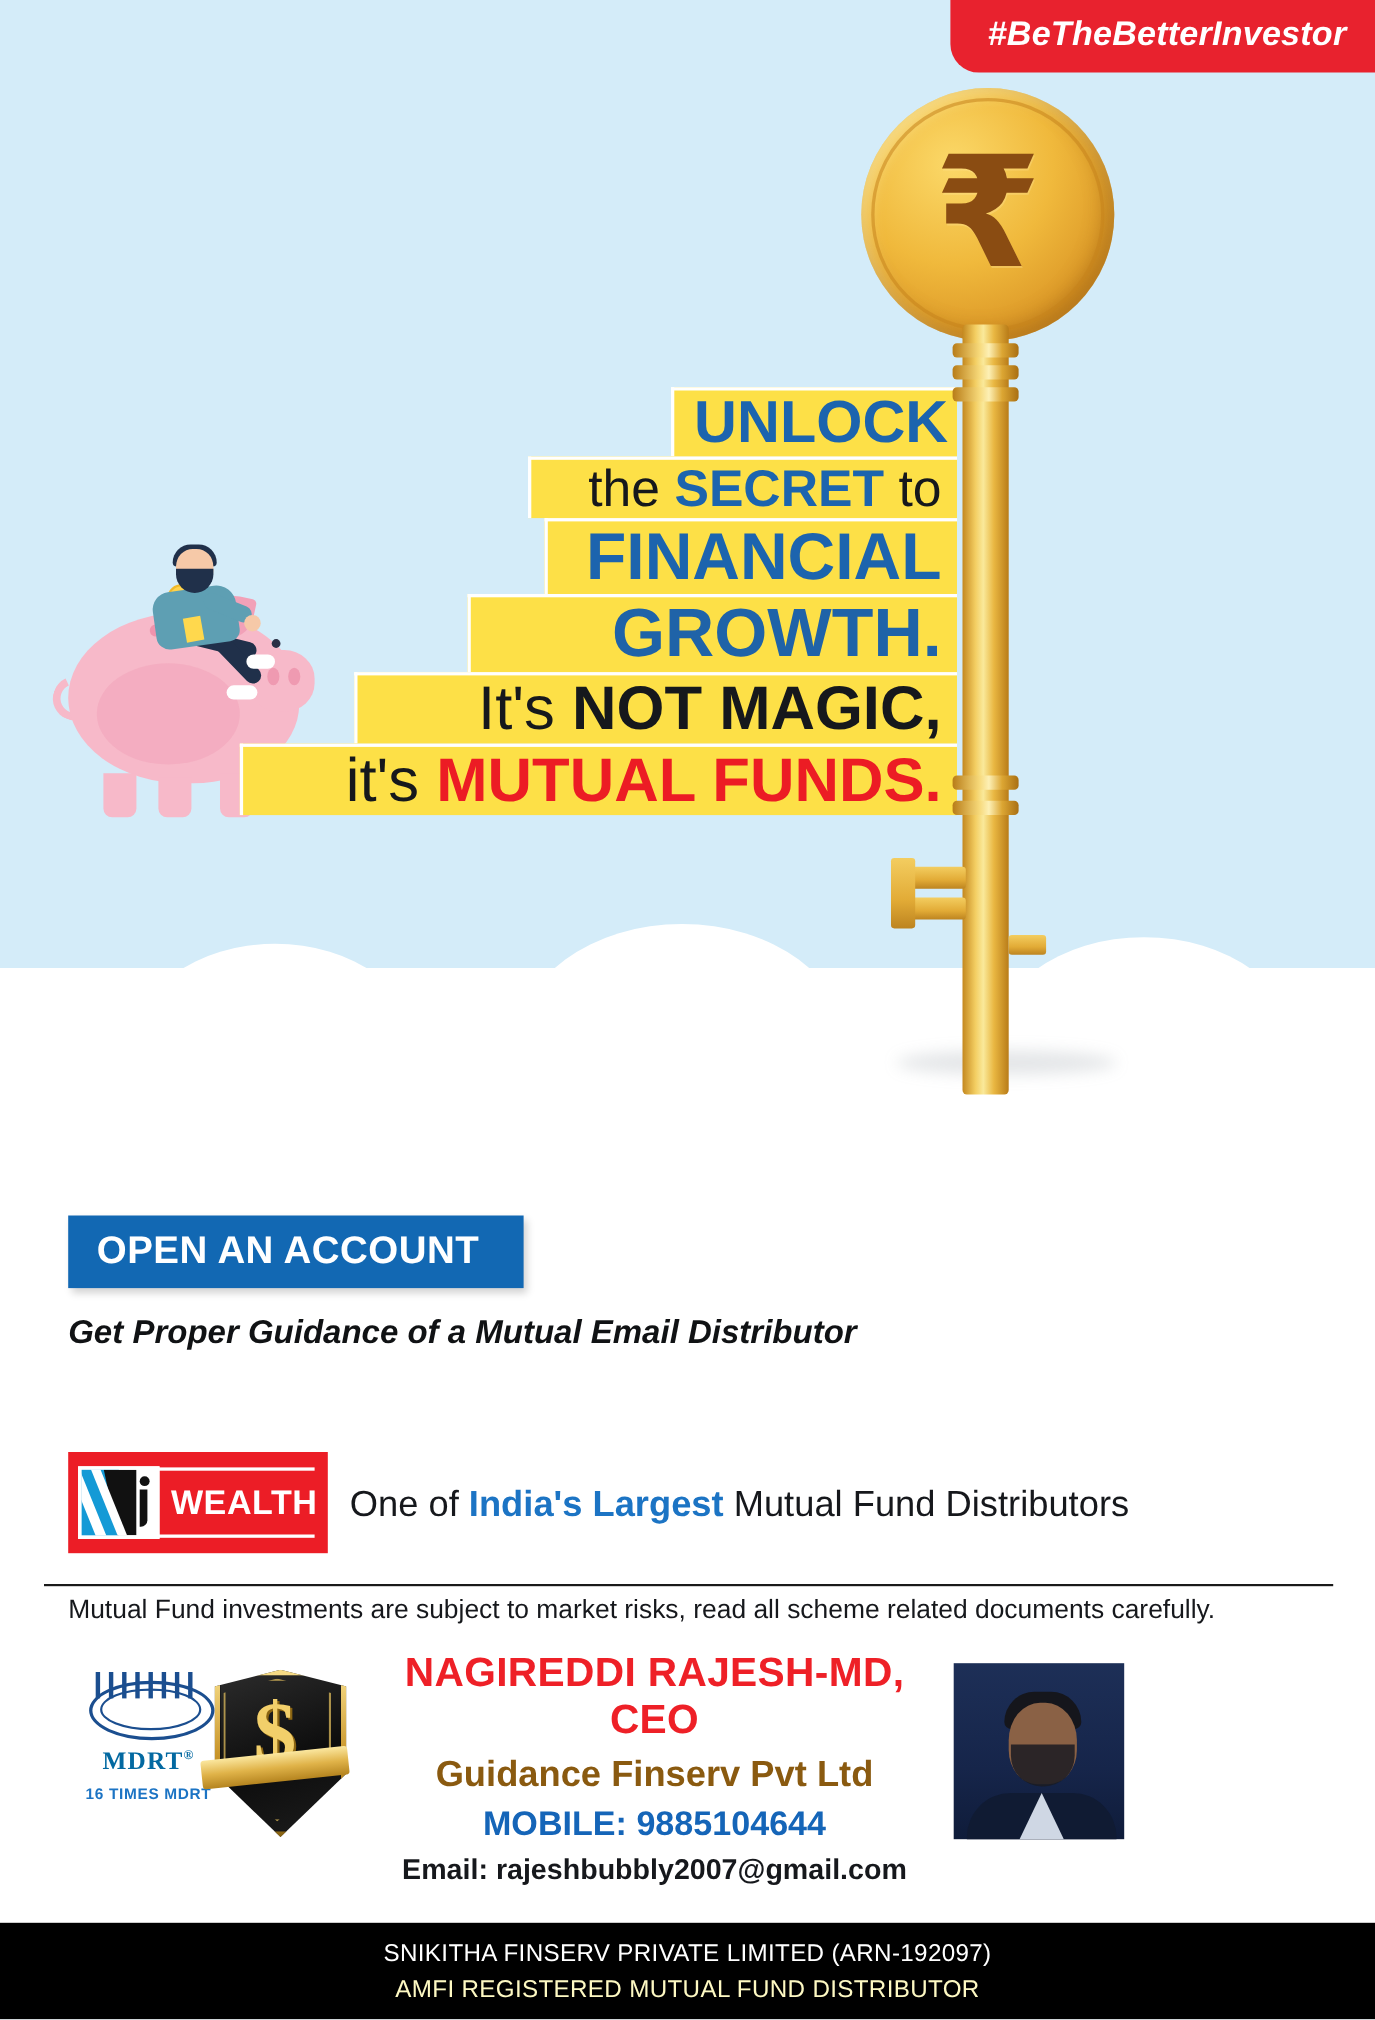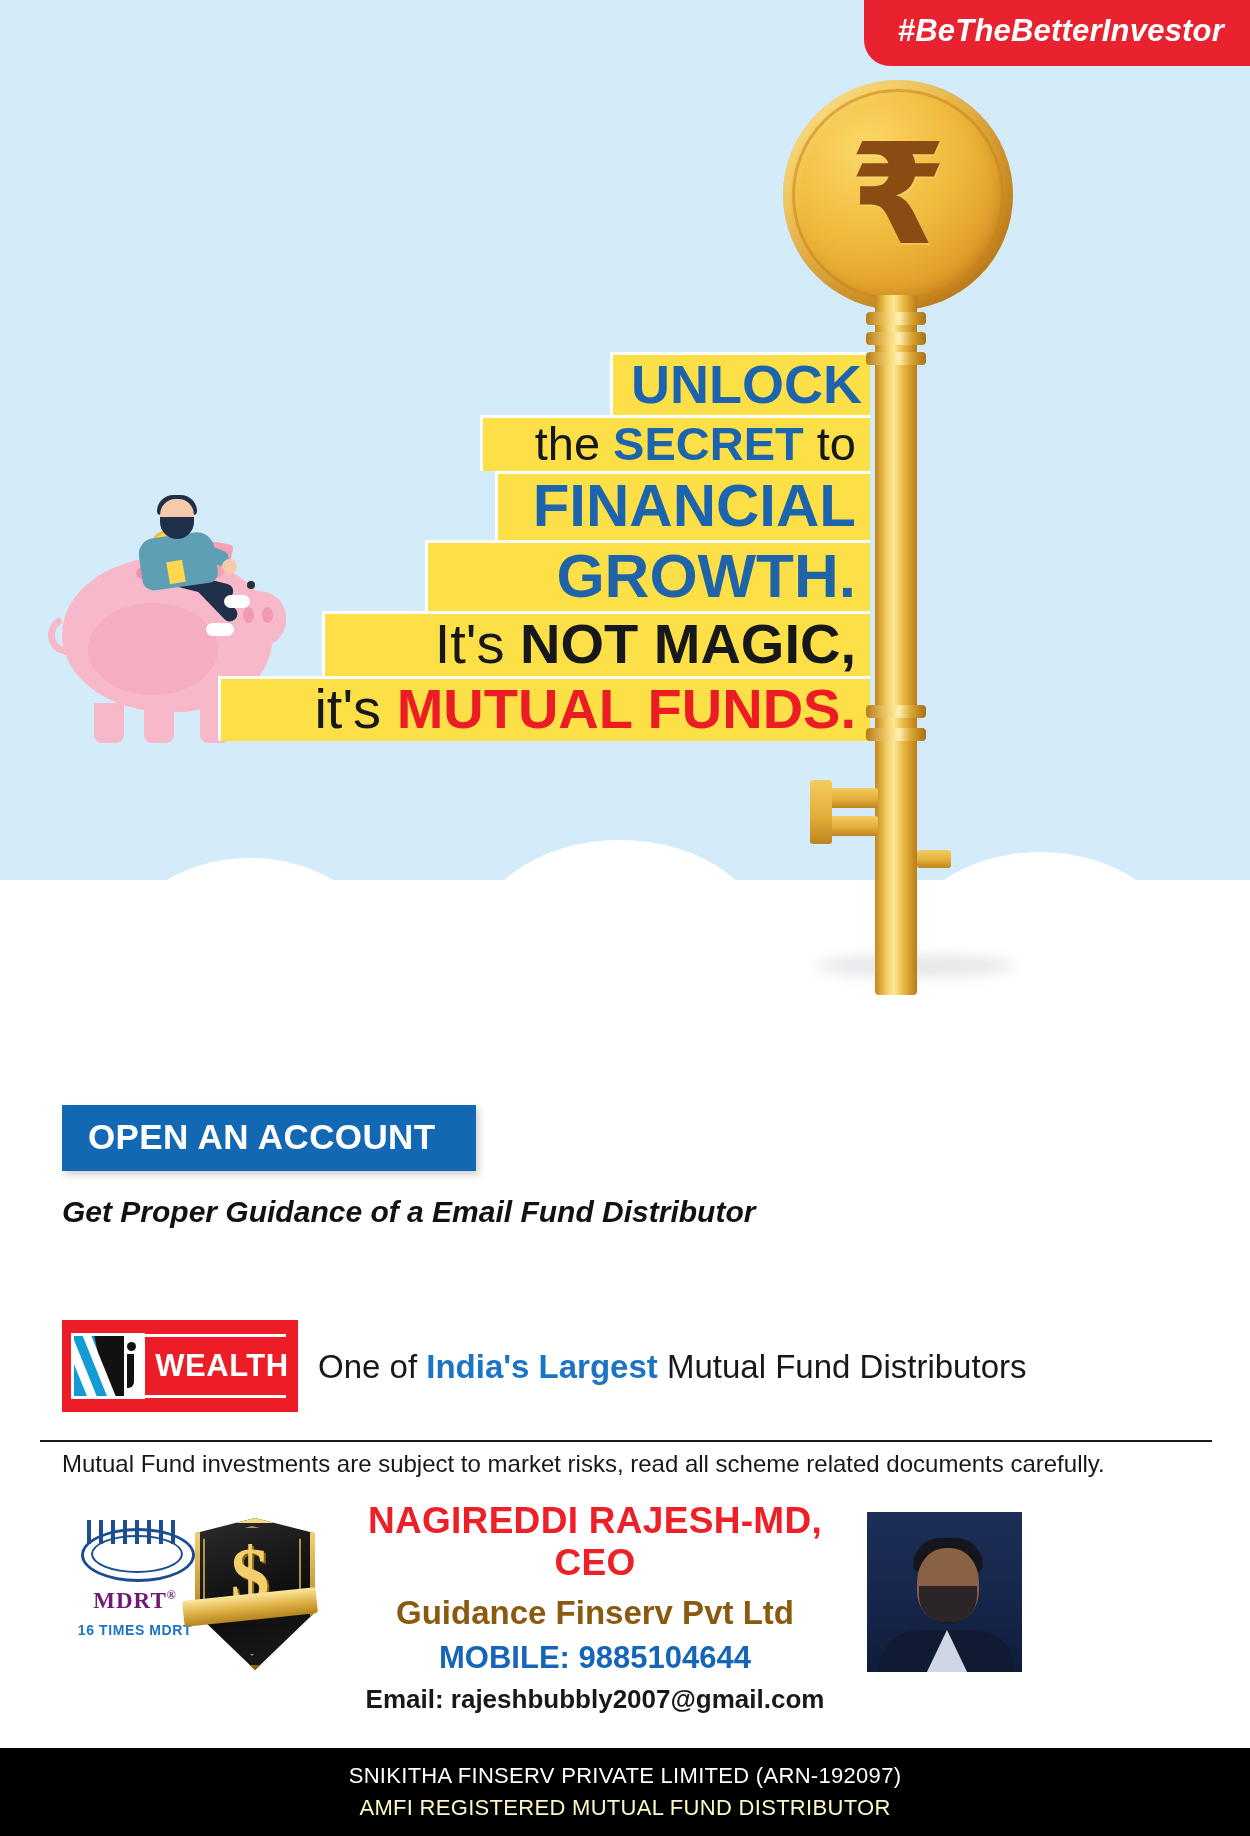--- a/index.html
+++ b/index.html
@@ -200,21 +200,21 @@
   
   .mdrt{position:absolute;left:70px;top:520px;width:130px;height:150px;text-align:center;}
   .mdrt-ring{position:relative;width:108px;height:62px;margin:0 auto;}
   .mdrt-ring .ell{
     position:absolute;left:0;top:8px;width:108px;height:48px;border:3px solid #1b4e8f;border-radius:50%;
   }
   .mdrt-ring .ell2{
     position:absolute;left:10px;top:15px;width:88px;height:34px;border:2px solid #1b4e8f;border-radius:50%;
   }
   .mdrt-ring .bar{position:absolute;top:0;width:4px;height:24px;background:#1b4e8f;}
-  .mdrt-name{font-size:23px;font-weight:bold;color:#701a75;letter-spacing:1px;margin-top:6px;font-family:"Liberation Serif",serif;}
+  .mdrt-name{font-size:23px;font-weight:bold;color:#0369a1;letter-spacing:1px;margin-top:6px;font-family:"Liberation Serif",serif;}
   .mdrt-sub{font-size:14px;font-weight:bold;color:#1c74c4;letter-spacing:.6px;margin-top:8px;}
 
   
   .shield{position:absolute;left:185px;top:512px;width:130px;height:160px;}
   .sh-body{
     position:absolute;left:10px;top:6px;width:110px;height:142px;
     background:linear-gradient(160deg,#2b2b2b 0%,#0d0d0d 55%,#1c1c1c 100%);
     border:5px solid;
     border-image:linear-gradient(180deg,#f6db86,#c9962b,#8a6412) 1;
     clip-path:polygon(50% 0%,100% 10%,100% 62%,50% 100%,0% 62%,0% 10%);
@@ -348,21 +348,21 @@
     <div class="collar" style="top:648px;"></div>
     <div class="bit" style="left:52px;top:708px;width:56px;height:20px;"></div>
     <div class="bit" style="left:52px;top:736px;width:56px;height:20px;"></div>
     <div class="bit" style="left:40px;top:700px;width:22px;height:64px;"></div>
     <div class="bit" style="left:147px;top:770px;width:34px;height:18px;"></div>
   </div>
 
   <div class="lower">
 
     <div class="cta">OPEN AN ACCOUNT</div>
-    <div class="subcta">Get Proper Guidance of a Email Fund Distributor</div>
+    <div class="subcta">Get Proper Guidance of a Mutual Email Distributor</div>
 
     <div class="njlogo">
       <div class="hline hl-top"></div>
       <div class="hline hl-bot"></div>
       <div class="njmark">
         <div class="nblue"></div>
         <div class="nblack"></div>
         <div class="slash"></div>
         <div class="slash2"></div>
         <div class="jdot"></div>

